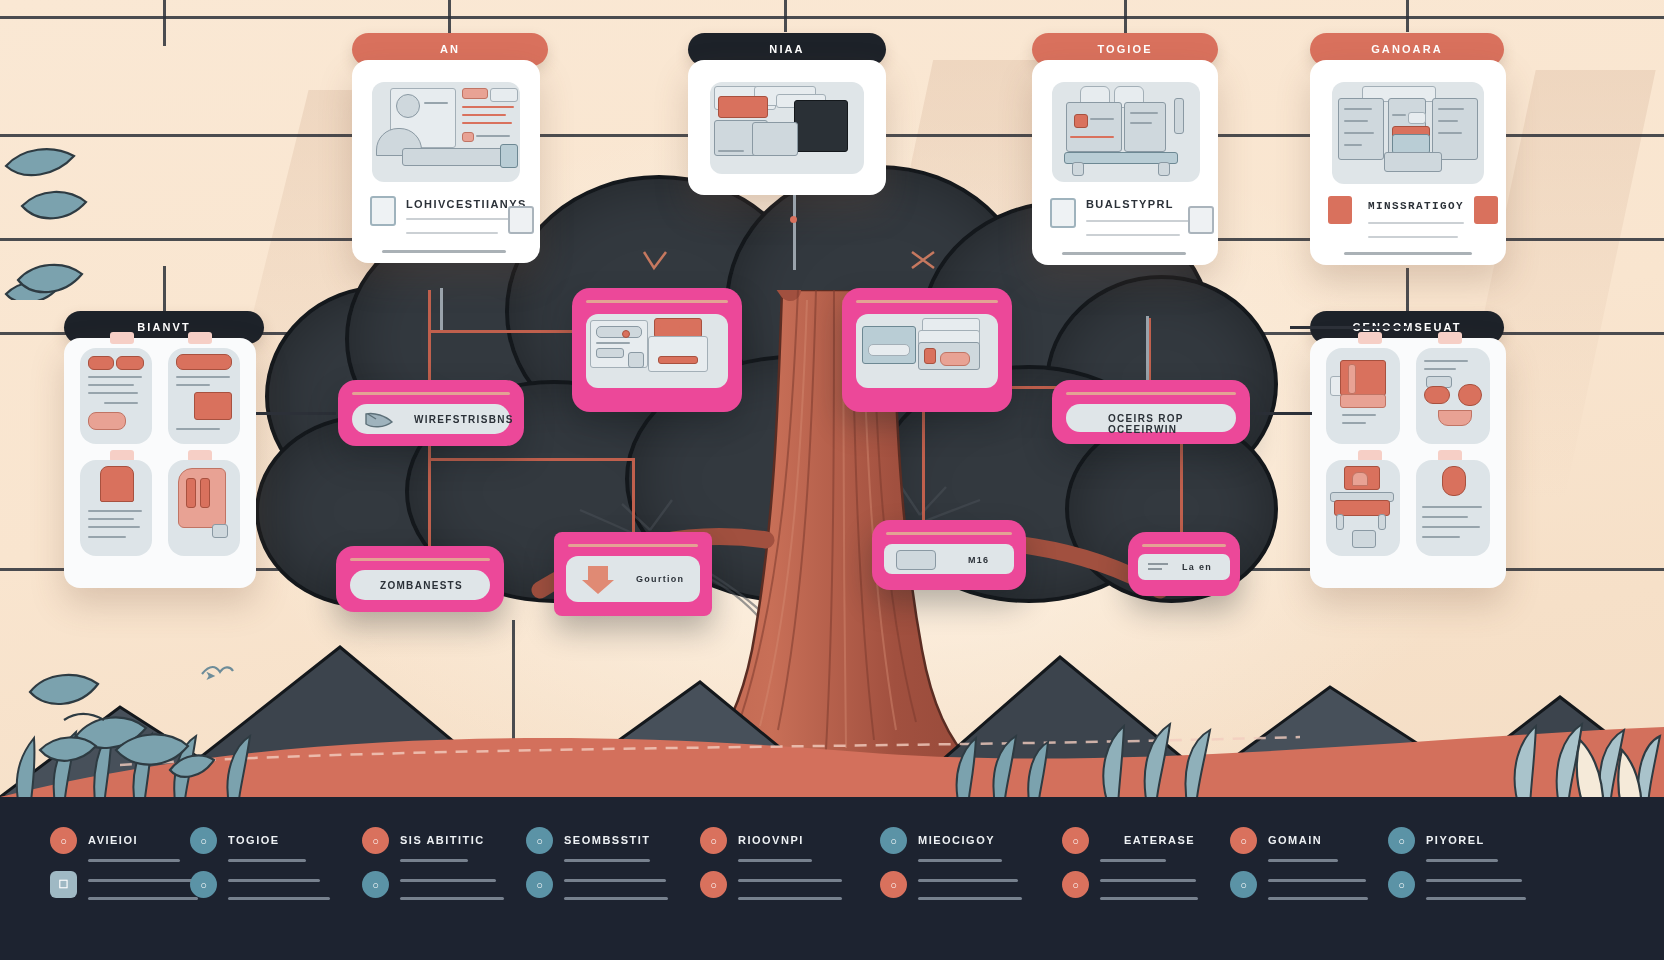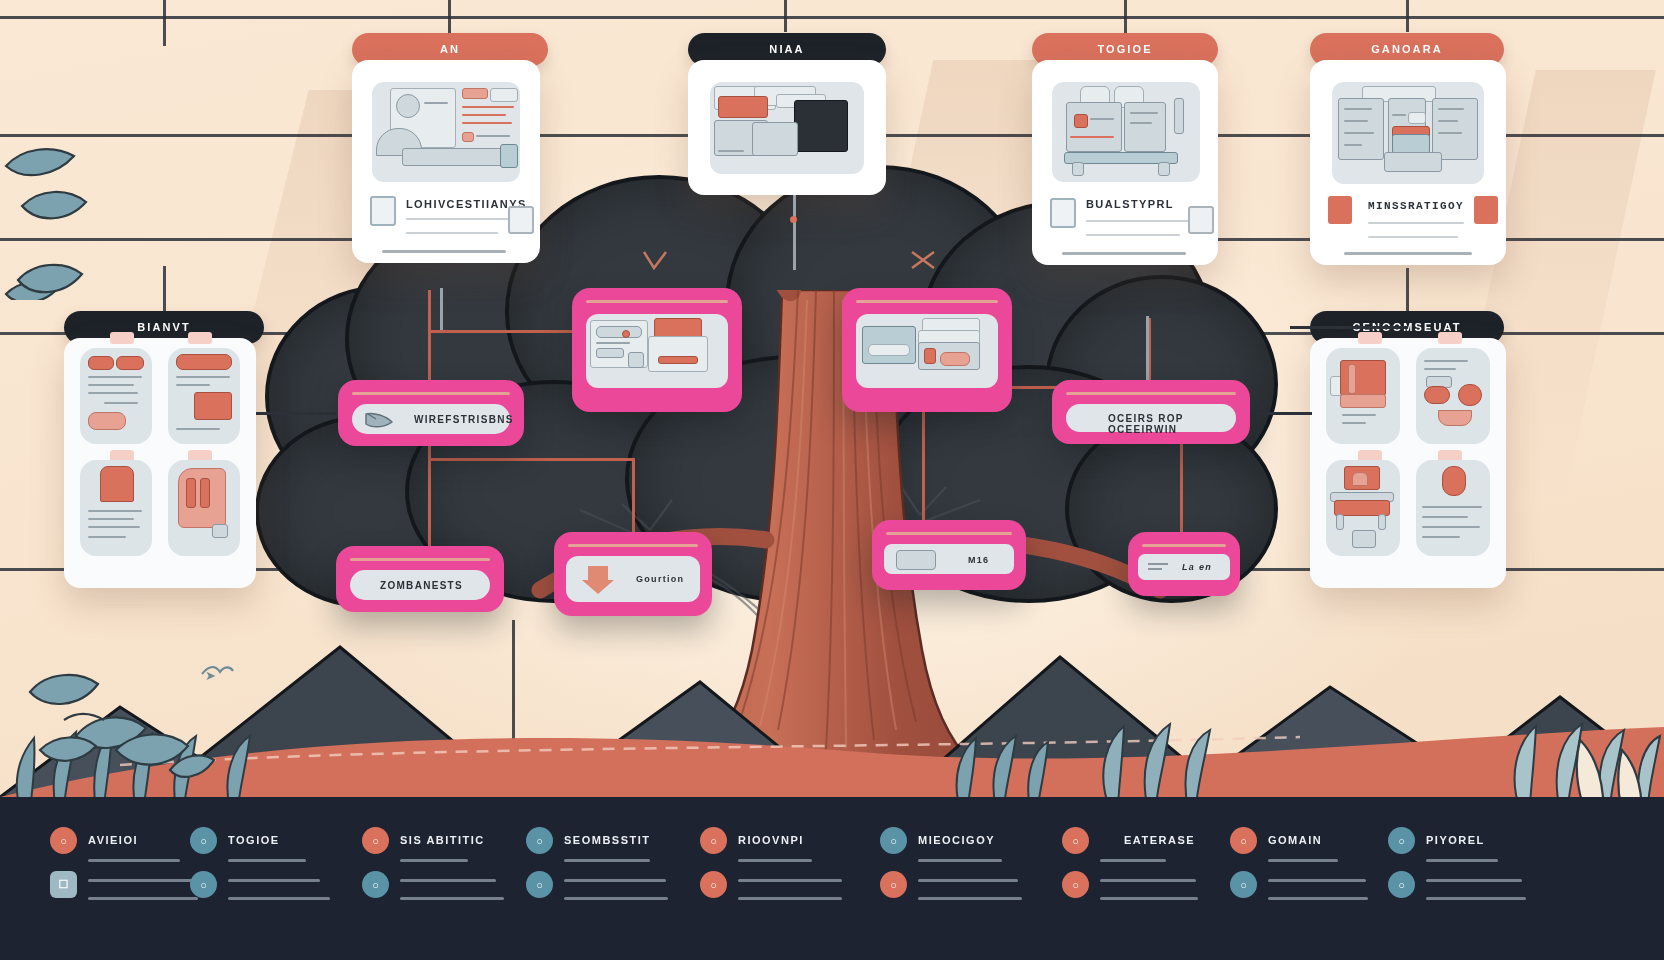--- a/index.html
+++ b/index.html
@@ -500,21 +500,21 @@
     <div class="slab" style="left:14px;top:24px;width:140px;height:30px;border-radius:15px;"></div>
     <div class="mlabel" style="left:44px;top:34px;">ZOMBANESTS</div>
   </div>
 
   <div class="mcard" style="left:1052px;top:380px;width:198px;height:64px;">
     <div class="bar"></div>
     <div class="slab" style="left:14px;top:24px;width:170px;height:28px;border-radius:14px;"></div>
     <div class="mlabel" style="left:56px;top:33px;">OCEIRS ROP OCEEIRWIN</div>
   </div>
 
-  <div class="mcard" style="left:554px;top:532px;width:158px;height:84px;">
+  <div class="mcard" style="left:554px;top:532px;width:158px;height:84px;border-radius:8px;">
     <div class="bar"></div>
     <div class="slab" style="left:12px;top:24px;width:134px;height:46px;"></div>
     <svg style="position:absolute;left:28px;top:32px;width:34px;height:32px;">
       <path d="M6 2 L26 2 L26 16 L32 16 L16 30 L0 16 L6 16 Z" fill="#e08a74"></path>
     </svg>
     <div class="mlabel" style="left:82px;top:42px;font-size:9px;">Gourtion</div>
   </div>
 
   <div class="mcard" style="left:872px;top:520px;width:154px;height:70px;">
     <div class="bar"></div>
@@ -523,21 +523,21 @@
     <div class="mlabel" style="left:96px;top:35px;font-size:9px;">M16</div>
   </div>
 
   <div class="mcard" style="left:1128px;top:532px;width:112px;height:64px;">
     <div class="bar"></div>
     <div class="slab" style="left:10px;top:22px;width:92px;height:26px;border-radius:7px;"></div>
     <svg style="position:absolute;left:20px;top:30px;width:22px;height:12px;">
       <rect x="0" y="1" width="20" height="2" fill="#8d979e"></rect>
       <rect x="0" y="6" width="14" height="2" fill="#8d979e"></rect>
     </svg>
-    <div class="mlabel" style="left:54px;top:30px;font-size:9px;font-style:italic;">La en</div>
+    <div class="mlabel" style="left:54px;top:30px;font-size:9px;">La en</div>
   </div>
 
   <div class="footer">
 
     <div class="fitem" style="left:50px;top:30px;">
       <div class="fbadge red" style="left:0;top:0;">○</div>
       <div class="ftitle" style="left:38px;top:7px;">AVIEIOI</div>
       <div class="fline" style="left:38px;top:32px;width:92px;"></div>
       <div class="fbadge sq" style="left:0;top:44px;">☐</div>
       <div class="fline" style="left:38px;top:52px;width:120px;"></div>

